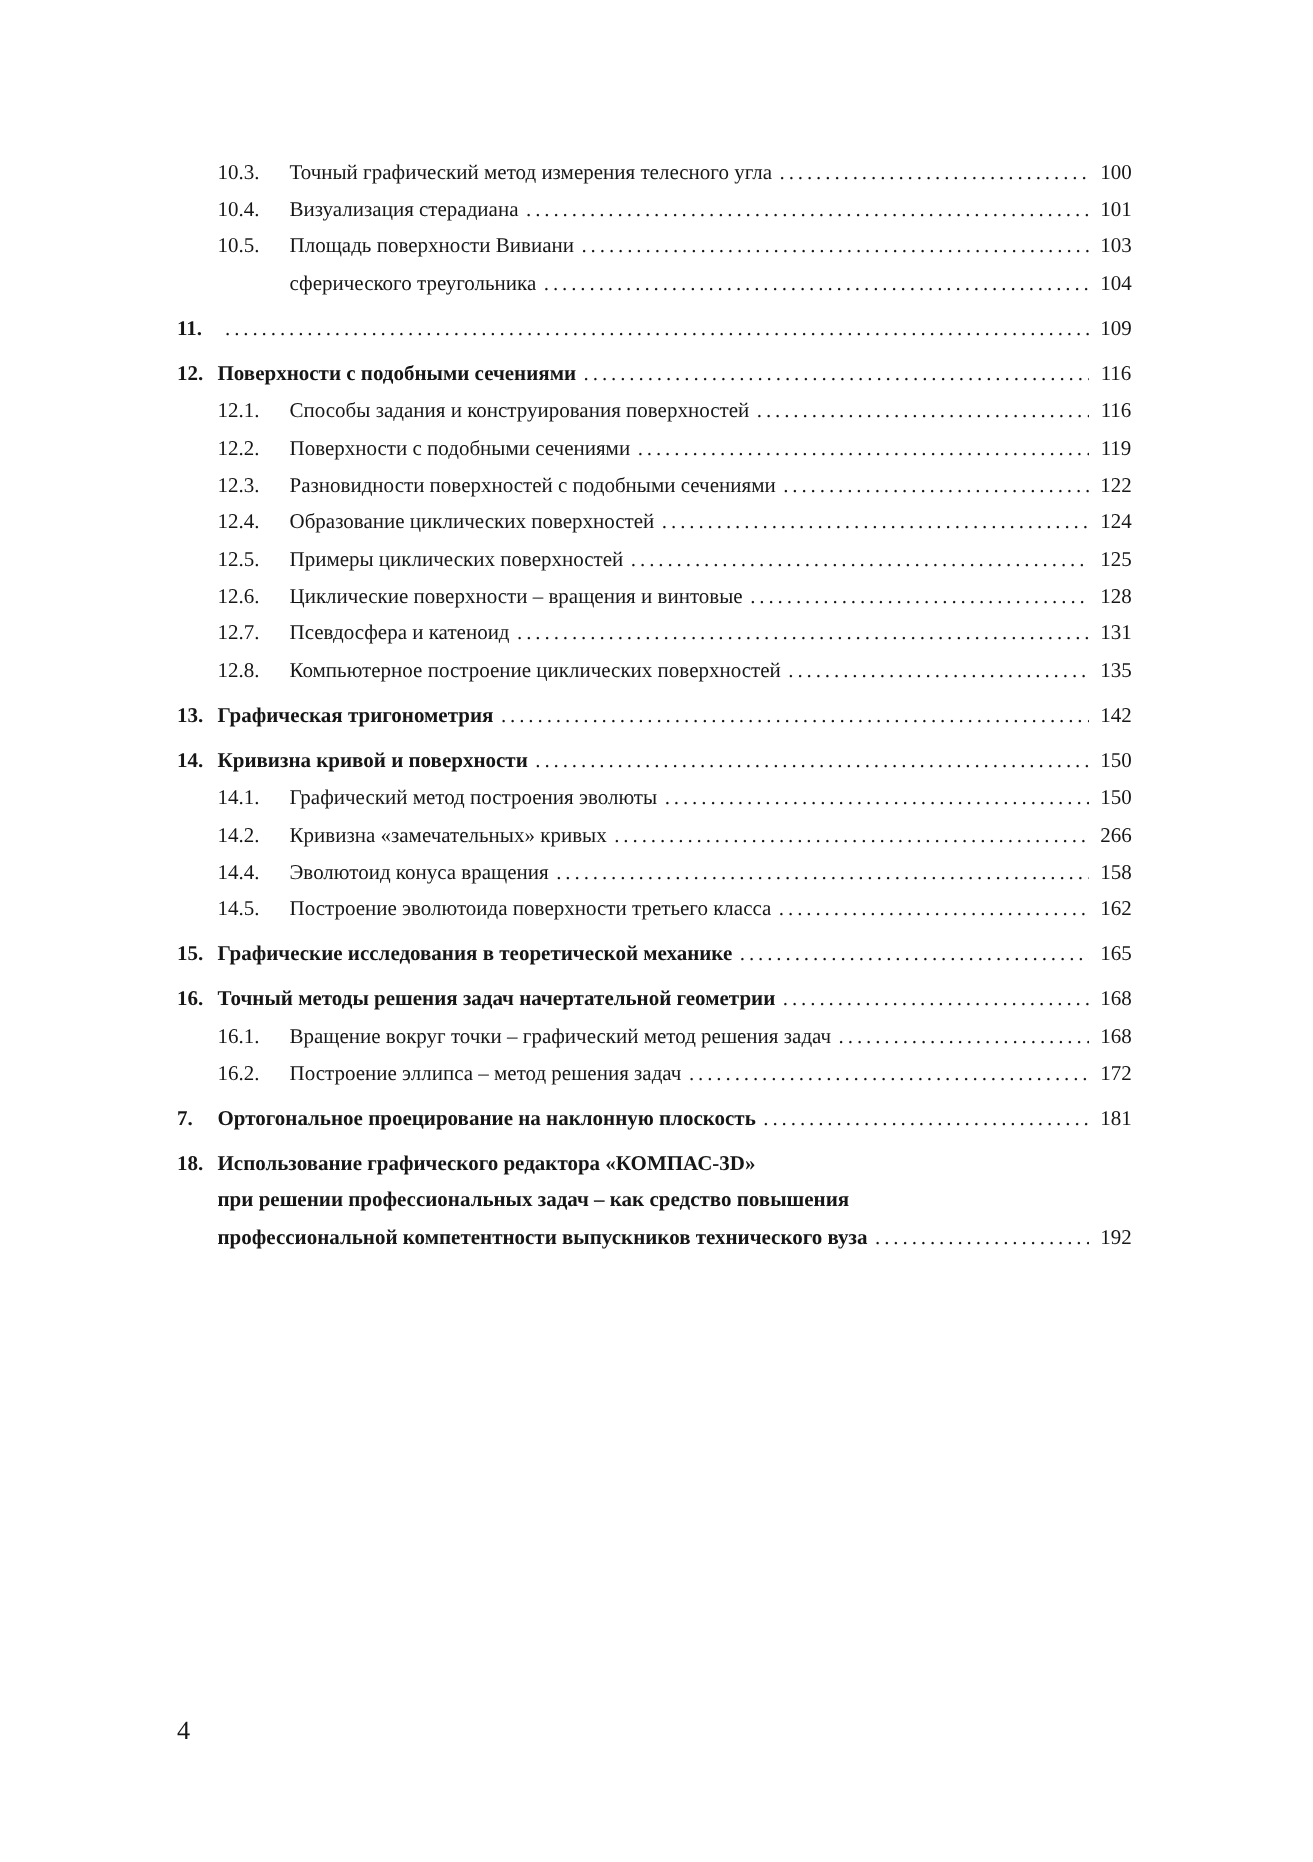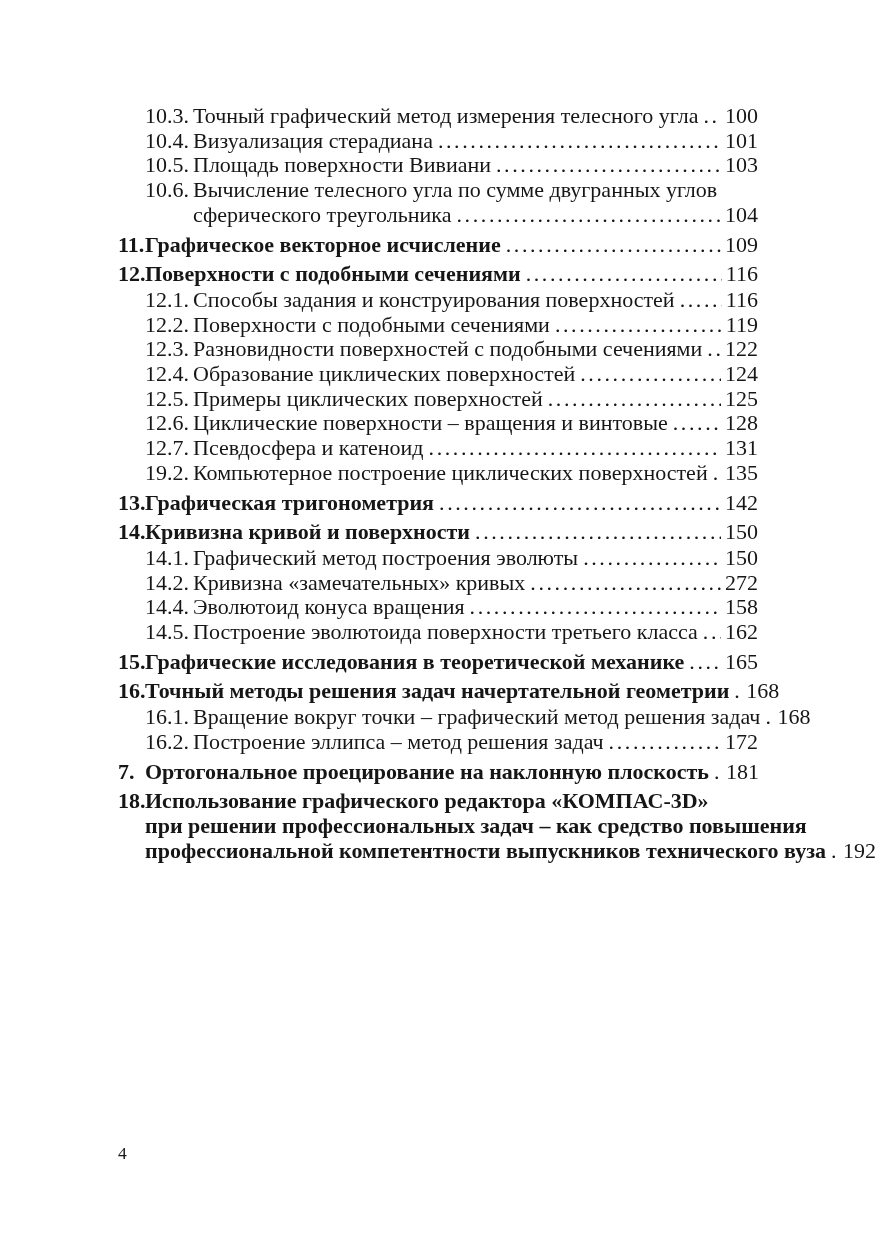--- a/index.html
+++ b/index.html
@@ -16,21 +16,21 @@
     font-family: "Liberation Serif", "DejaVu Serif", serif;
     color: #161616;
   }
   .toc {
     position: absolute;
     left: 118px;
     top: 104px;
     width: 640px;
   }
   .entry {
-    font-size: 22px;
+    font-size: 14px;
     line-height: 24.7px;
     font-weight: normal;
   }
   .entry.chapter {
     font-weight: bold;
     margin-top: 5px;
     margin-bottom: 1px;
   }
   .entry.sub {
     padding-left: 27px;
@@ -105,34 +105,29 @@
       </div>
       <div class="entry sub">
         <div class="line">
           <span class="num">10.5.</span>
           <span class="txt">Площадь поверхности Вивиани</span>
           <span class="dots"></span>
           <span class="pg">103</span>
         </div>
       </div>
       <div class="entry sub">
-        <div class="line">
-          <span class="num">10.6.</span>
-          <span class="txt">Вычисление телесного угла по сумме двугранных углов</span>
-        </div>
         <div class="line cont">
           <span class="txt">сферического треугольника</span>
           <span class="dots"></span>
           <span class="pg">104</span>
         </div>
       </div>
       <div class="entry chapter">
         <div class="line">
           <span class="num">11.</span>
-          <span class="txt">Графическое векторное исчисление</span>
           <span class="dots"></span>
           <span class="pg">109</span>
         </div>
       </div>
       <div class="entry chapter">
         <div class="line">
           <span class="num">12.</span>
           <span class="txt">Поверхности с подобными сечениями</span>
           <span class="dots"></span>
           <span class="pg">116</span>
@@ -189,21 +184,21 @@
       <div class="entry sub">
         <div class="line">
           <span class="num">12.7.</span>
           <span class="txt">Псевдосфера и катеноид</span>
           <span class="dots"></span>
           <span class="pg">131</span>
         </div>
       </div>
       <div class="entry sub">
         <div class="line">
-          <span class="num">19.2.</span>
+          <span class="num">12.8.</span>
           <span class="txt">Компьютерное построение циклических поверхностей</span>
           <span class="dots"></span>
           <span class="pg">135</span>
         </div>
       </div>
       <div class="entry chapter">
         <div class="line">
           <span class="num">13.</span>
           <span class="txt">Графическая тригонометрия</span>
           <span class="dots"></span>
@@ -224,21 +219,21 @@
           <span class="txt">Графический метод построения эволюты</span>
           <span class="dots"></span>
           <span class="pg">150</span>
         </div>
       </div>
       <div class="entry sub">
         <div class="line">
           <span class="num">14.2.</span>
           <span class="txt">Кривизна «замечательных» кривых</span>
           <span class="dots"></span>
-          <span class="pg">272</span>
+          <span class="pg">266</span>
         </div>
       </div>
       <div class="entry sub">
         <div class="line">
           <span class="num">14.4.</span>
           <span class="txt">Эволютоид конуса вращения</span>
           <span class="dots"></span>
           <span class="pg">158</span>
         </div>
       </div>

